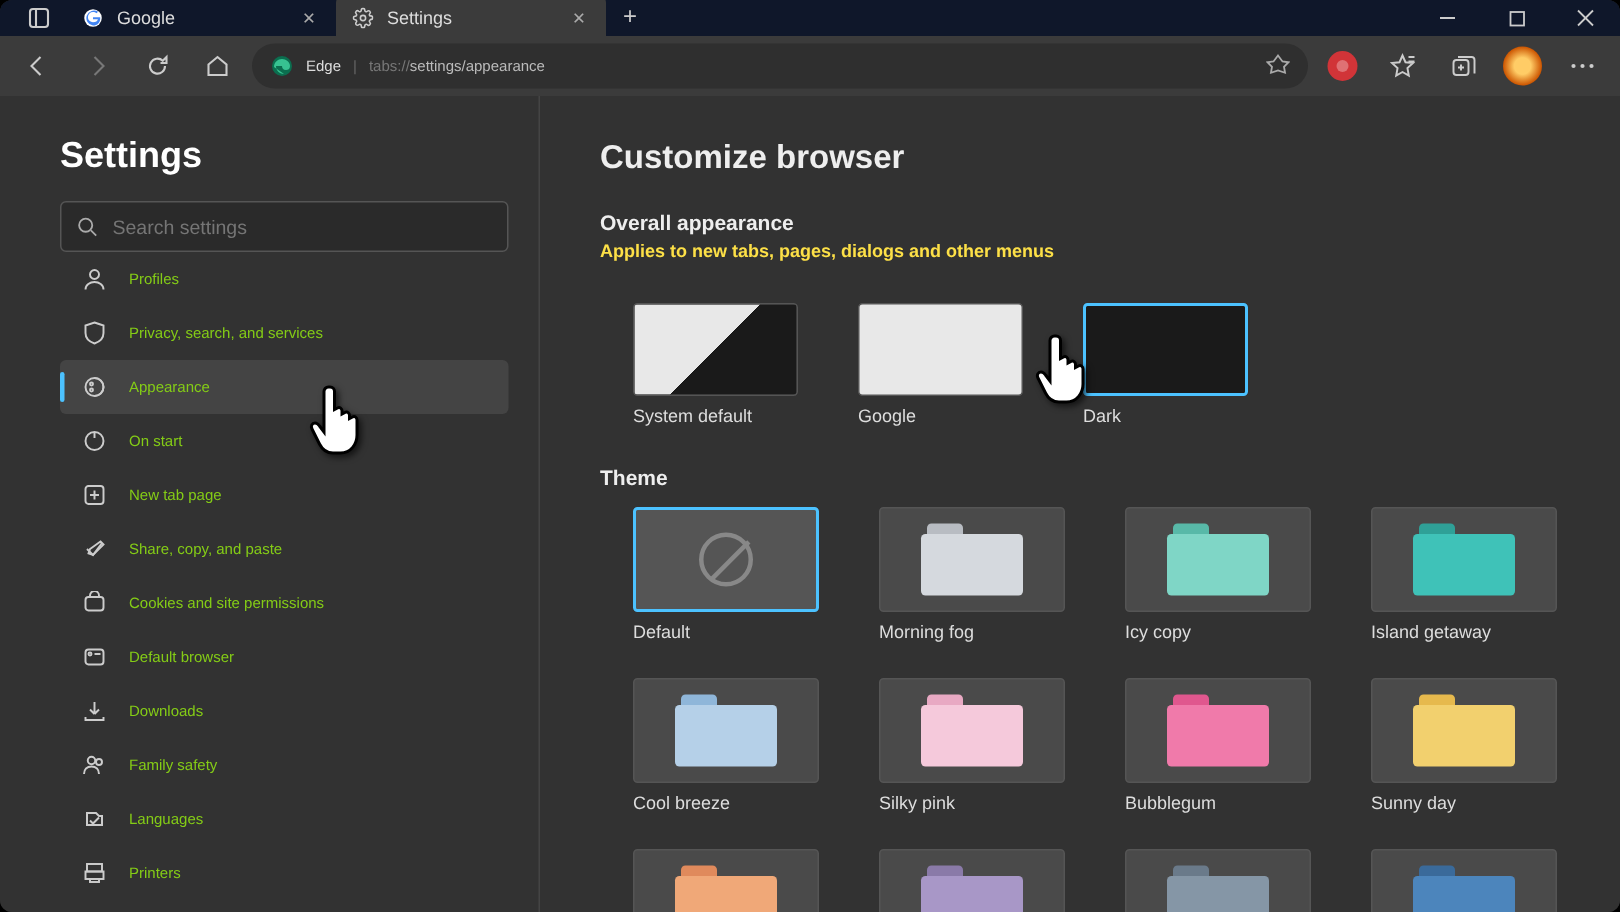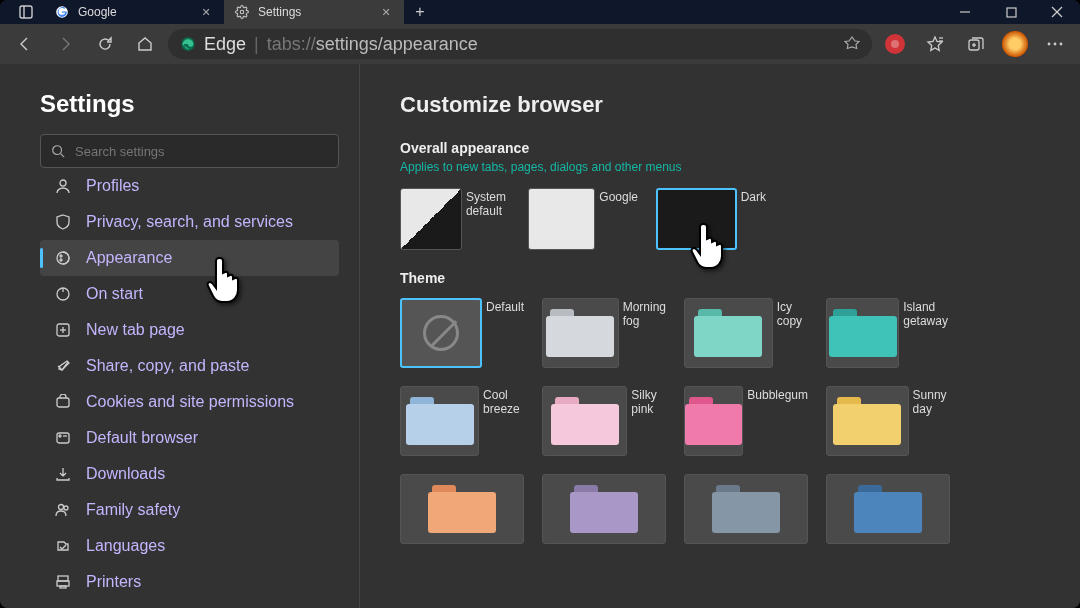--- a/index.html
+++ b/index.html
@@ -11,43 +11,43 @@
 .tab { height: 32px; display: flex; align-items: center; padding: 0 10px; gap: 8px; border-radius: 6px 6px 0 0; min-width: 180px; position: relative; }
 .tab.active { background: #3b3b3b; }
 .tab .favicon { width: 16px; height: 16px; display: flex; align-items: center; justify-content: center; }
 .tab .label { flex: 1; white-space: nowrap; overflow: hidden; text-overflow: ellipsis; }
 .tab .close { width: 16px; height: 16px; display: flex; align-items: center; justify-content: center; font-size: 11px; color: #aaa; cursor: pointer; }
 .newtab { width: 32px; height: 32px; display: flex; align-items: center; justify-content: center; color: #ccc; font-size: 16px; }
 .wincontrols { display: flex; height: 100%; }
 .wincontrols div { width: 46px; display: flex; align-items: center; justify-content: center; color: #ccc; font-size: 12px; }
 .toolbar { height: 40px; background: #3b3b3b; display: flex; align-items: center; padding: 0 8px; gap: 6px; color: #ccc; }
 .tbtn { width: 34px; height: 32px; display: flex; align-items: center; justify-content: center; border-radius: 4px; }
-.addrbox { flex: 1; height: 30px; background: #2f2f2f; border-radius: 15px; display: flex; align-items: center; padding: 0 12px; gap: 8px; font-size: 18px; color: #aaa; }
+.addrbox { flex: 1; height: 30px; background: #2f2f2f; border-radius: 15px; display: flex; align-items: center; padding: 0 12px; gap: 8px; font-size: 10px; color: #aaa; }
 .addrbox .edge-label { color: #ddd; font-weight: 500; }
 .addrbox .sep { color: #666; }
 .addrbox .url { color: #bbb; }
 .addrbox .url .dim { color: #777; }
 .avatar { width: 26px; height: 26px; border-radius: 50%; background: radial-gradient(circle, #ffcc66 30%, #cc5500 70%); }
 .content { flex: 1; display: flex; background: #323232; overflow: hidden; }
 .sidebar { width: 360px; padding: 26px 20px 20px 40px; border-right: 1px solid #444; overflow-y: auto; }
 .sidebar h1 { color: #fff; font-size: 24px; font-weight: 600; margin-bottom: 16px; }
 .search { height: 34px; background: #2a2a2a; border: 1px solid #555; border-radius: 4px; display: flex; align-items: center; padding: 0 10px; gap: 10px; }
 .search input { background: transparent; border: none; outline: none; color: #ccc; font-size: 13px; flex: 1; }
 .navlist { list-style: none; }
-.navlist li { height: 36px; display: flex; align-items: center; gap: 14px; padding: 0 10px 0 14px; color: #c4b5fd; font-size: 16px; border-radius: 4px; position: relative; cursor: pointer; }
+.navlist li { height: 36px; display: flex; align-items: center; gap: 14px; padding: 0 10px 0 14px; color: #84cc16; font-size: 10px; border-radius: 4px; position: relative; cursor: pointer; }
 .navlist li.active { background: #444; }
 .navlist li.active::before { content: ''; position: absolute; left: 0; top: 8px; bottom: 8px; width: 3px; background: #4cc2ff; border-radius: 2px; }
 .navlist li .ic { width: 18px; height: 18px; display: flex; align-items: center; justify-content: center; color: #ccc; }
 .main { flex: 1; padding: 28px 40px; overflow-y: auto; color: #eee; }
 .main h2 { font-size: 22px; font-weight: 600; margin-bottom: 22px; }
 .section-title { font-size: 14px; font-weight: 600; margin-bottom: 4px; }
-.section-sub { font-size: 12px; color: #14b8a6; margin-bottom: 14px; }
+.section-sub { font-size: 12px; color: #fde047; margin-bottom: 28px; font-weight: bold; }
 .section-title2 { font-size: 14px; font-weight: 600; margin: 20px 0 12px; }
 .row { display: flex; gap: 18px; flex-wrap: wrap; }
-.card { width: 110px; display: flex; flex-direction: row; gap: 4px; cursor: pointer; }
+.card { width: 110px; display: flex; flex-direction: column; gap: 4px; cursor: pointer; margin-left: 22px; }
 .card .prev { width: 110px; height: 62px; border-radius: 3px; border: 1px solid #555; position: relative; overflow: hidden; }
 .card.sel .prev { border: 2px solid #4cc2ff; }
 .card .lbl { font-size: 12px; color: #ddd; padding: 2px 0 6px; }
 .prev.system { background: linear-gradient(135deg, #e8e8e8 0 50%, #1a1a1a 50% 100%); }
 .prev.light { background: #e8e8e8; }
 .prev.dark { background: #1a1a1a; }
 .themecard { width: 124px; }
 .themecard .prev { width: 124px; height: 70px; border-radius: 3px; border: 1px solid #555; display: flex; align-items: center; justify-content: center; position: relative; overflow: hidden; }
 .themecard.sel .prev { border: 2px solid #4cc2ff; }
 .folder { width: 68px; height: 48px; position: relative; }

